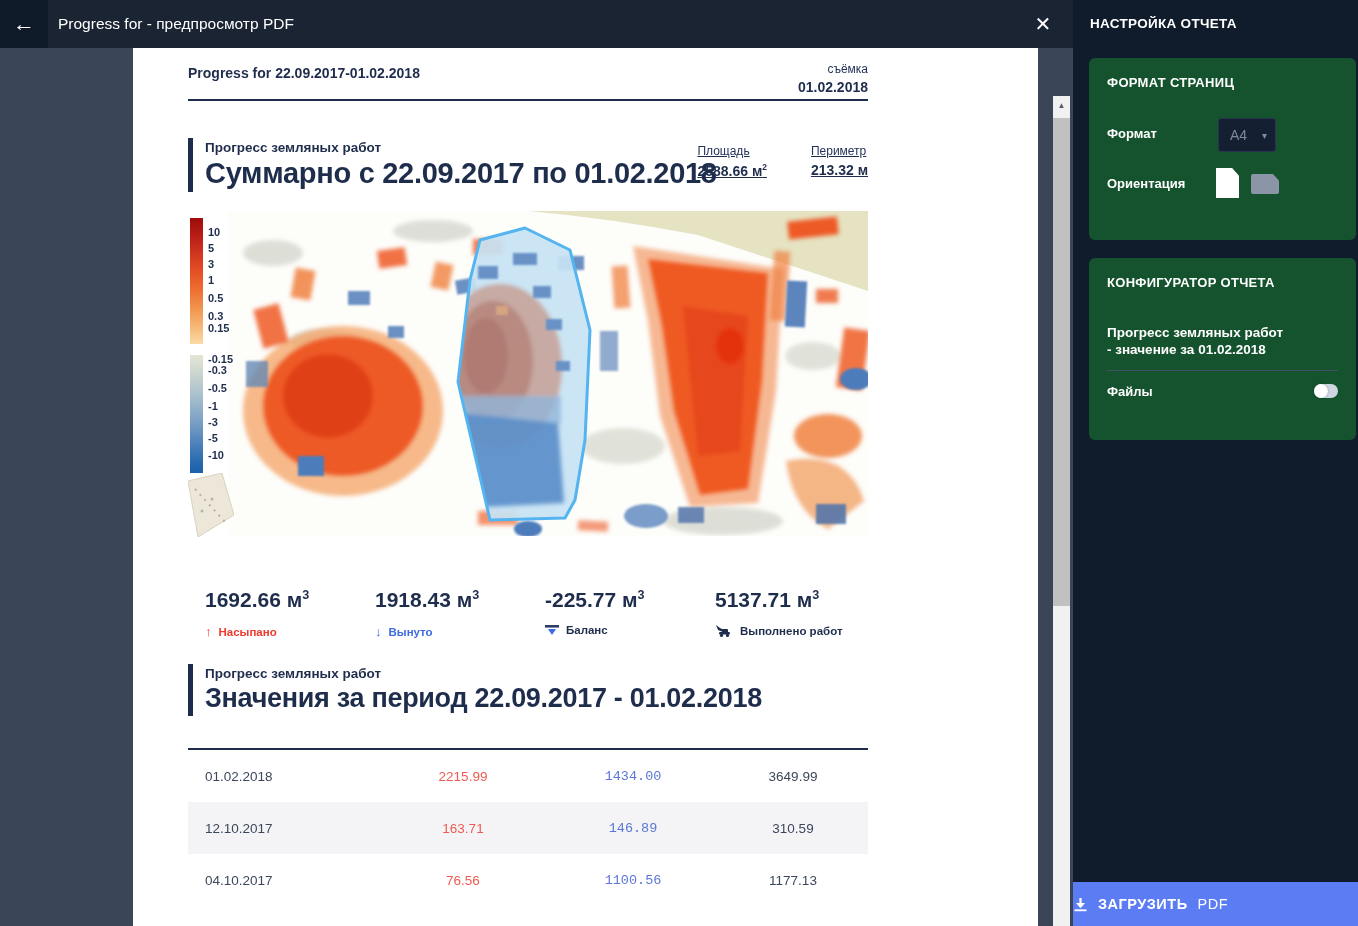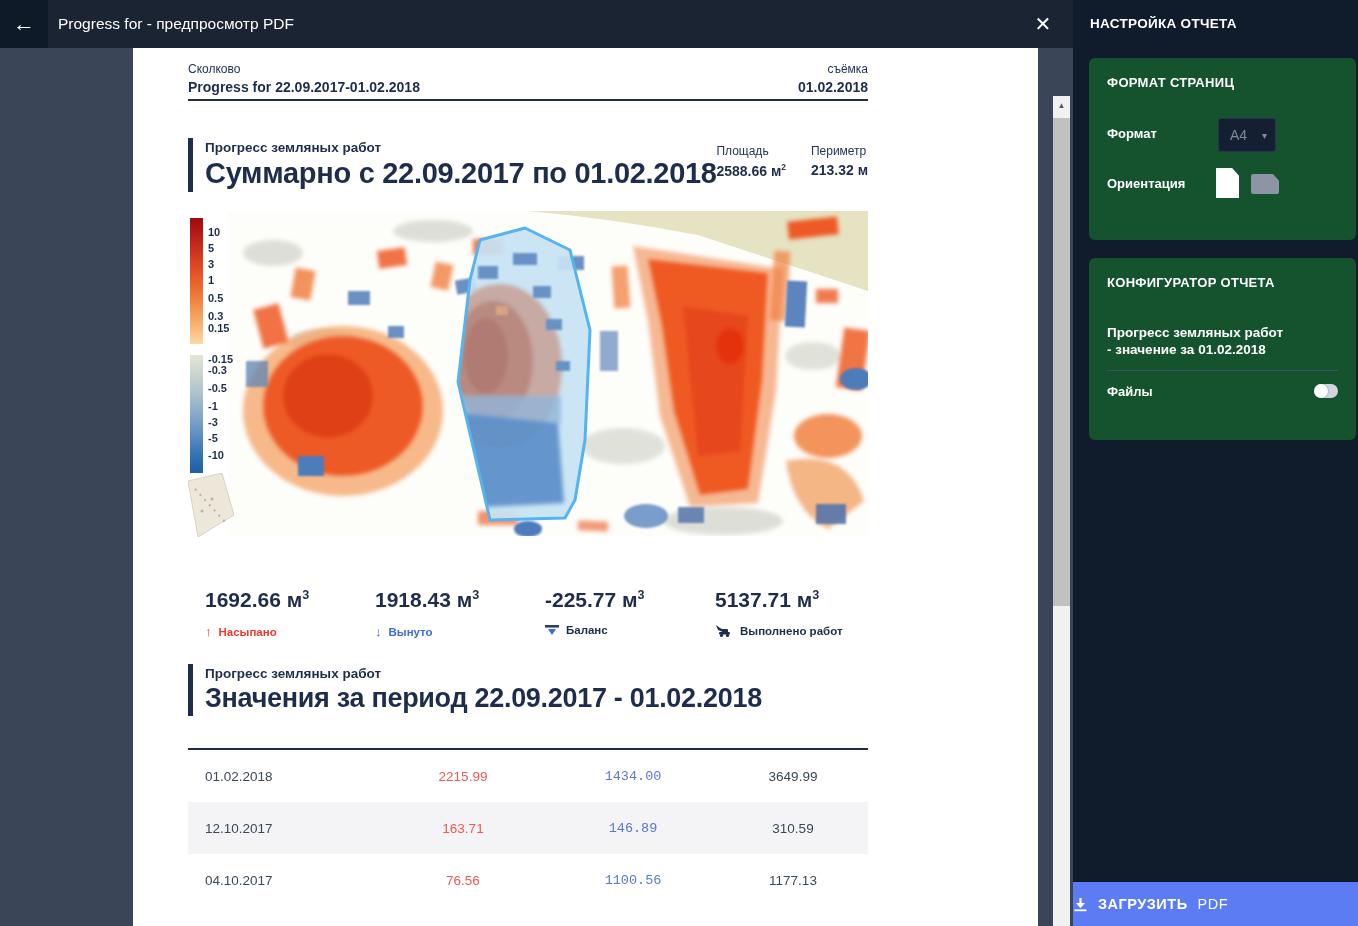--- a/index.html
+++ b/index.html
@@ -32,21 +32,21 @@
   .doc-survey .val { font-size:14px; font-weight:bold; margin-top:3px; }
   .doc-rule { position:absolute; left:0; top:51px; width:680px; border-top:2px solid #1f2d4d; }
 
   .section { position:absolute; left:0; border-left:5px solid #1f2d4d; padding:2px 0 2px 12px; }
   .section .eyebrow { font-size:13.5px; font-weight:bold; }
   .section .big { font-size:29px; font-weight:bold; letter-spacing:-0.3px; margin-top:2px; white-space:nowrap; }
   .sec1 { top:90px; }
   .sec2 { top:616px; }
   .sec2 .big { font-size:27px; }
 
-  .metrics { position:absolute; top:96px; right:0; display:flex; gap:25px; }
+  .metrics { position:absolute; top:96px; right:0; display:flex; gap:44px;text-decoration:underline; }
   .metric { text-align:left; }
   .metric .lbl { font-size:12px; color:#24335a; }
   .metric .val { font-size:14px; font-weight:bold; margin-top:4px; white-space:nowrap; }
   sup { font-size:60%; }
 
   
   .mapblock { position:absolute; left:0; top:163px; width:680px; height:325px; background:#fff; }
   .map-svg { position:absolute; left:40px; top:0; width:640px; height:325px; }
 
   .legend { position:absolute; left:2px; top:0; width:44px; height:325px; font-weight:bold; }
@@ -132,21 +132,20 @@
     <div class="close-btn">
       <span>✕</span>
     </div>
   </header>
 
   <div class="content">
     <div class="page">
       <div class="page-inner">
 
         <div class="doc-head">
-          <div class="doc-site">Сколково</div>
           <div class="doc-title">Progress for 22.09.2017-01.02.2018</div>
           <div class="doc-survey">
             <div class="lbl">съёмка</div>
             <div class="val">01.02.2018</div>
           </div>
         </div>
         <div class="doc-rule"></div>
 
         <div class="section sec1">
           <div class="eyebrow">Прогресс земляных работ</div>

